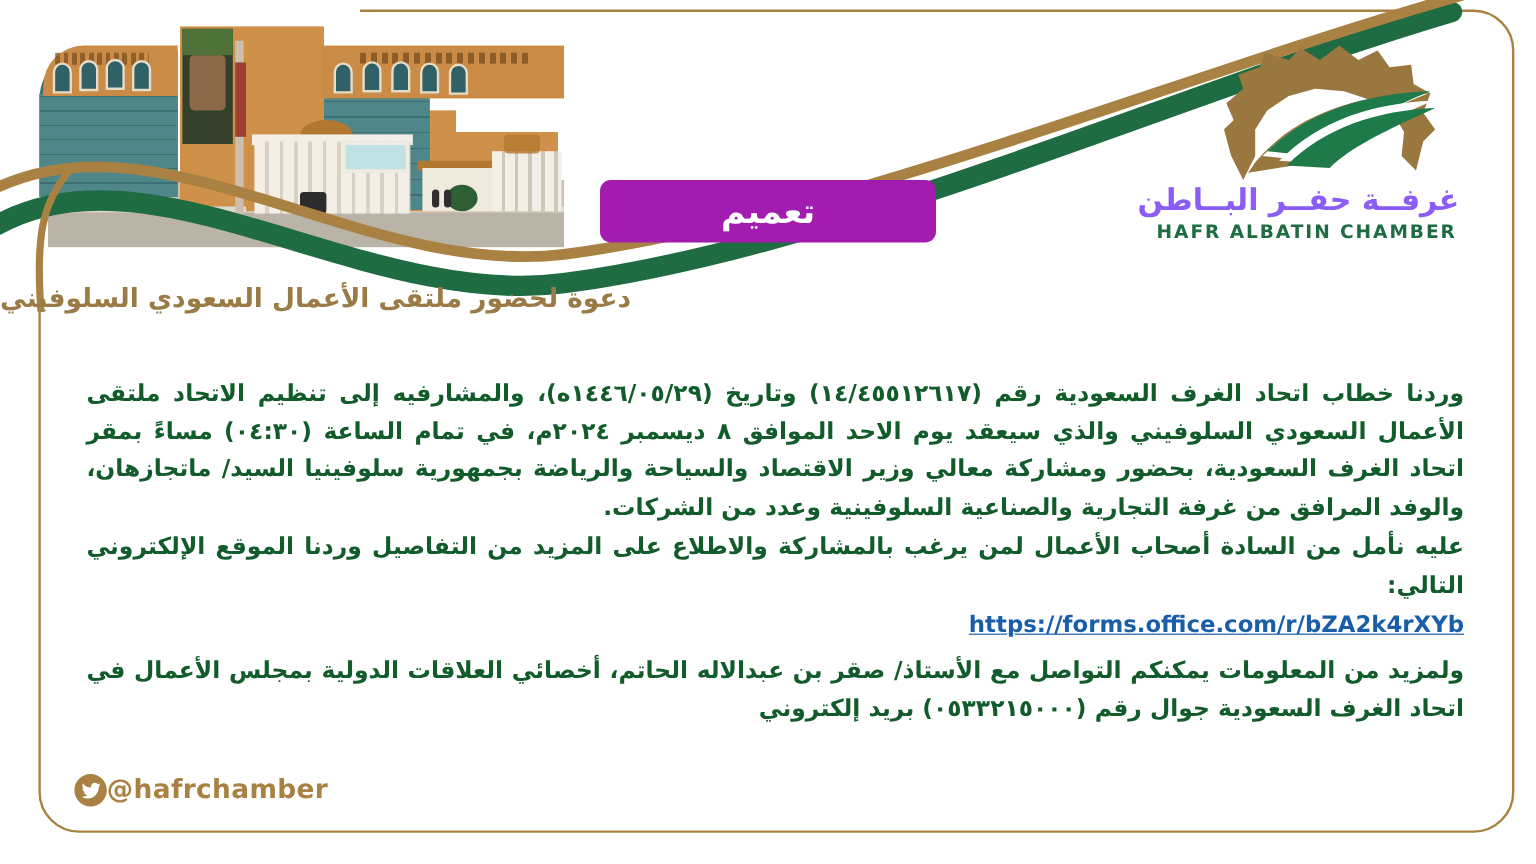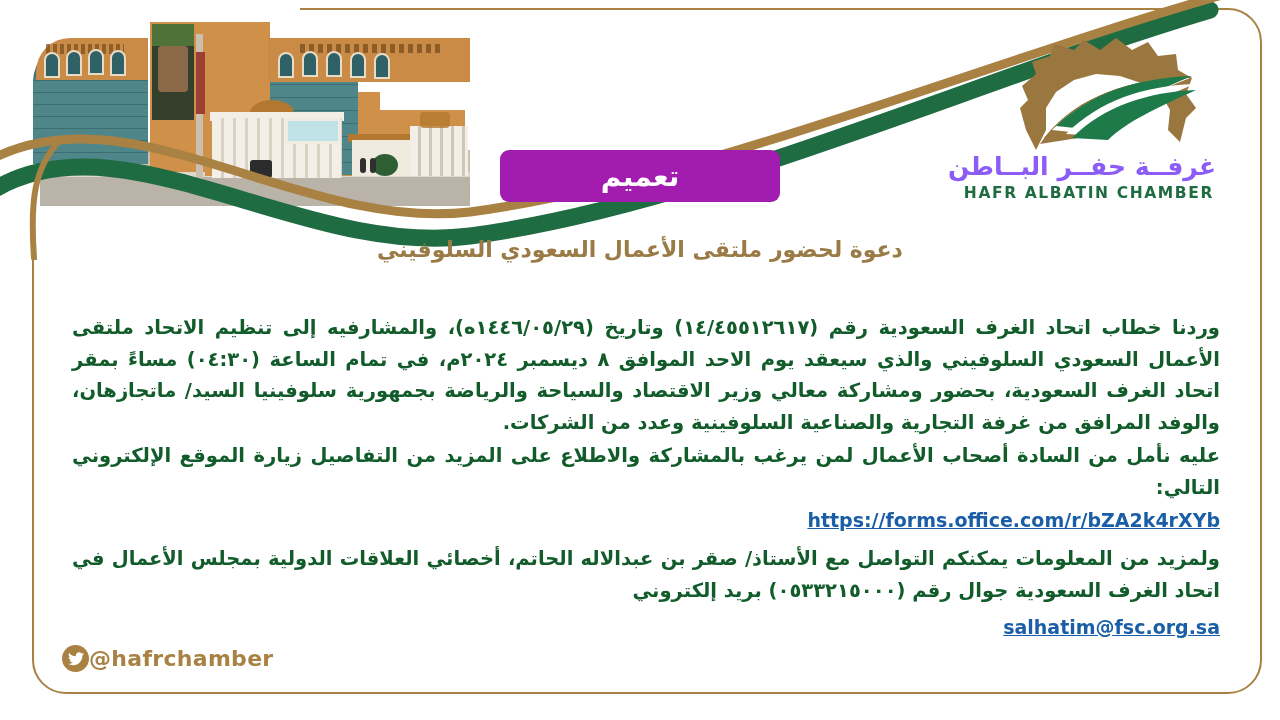--- a/index.html
+++ b/index.html
@@ -90,21 +90,21 @@
   
   .badge{
     position:absolute;left:500px;top:150px;width:280px;height:52px;
     background:#a21caf;border-radius:9px;
     display:flex;align-items:center;justify-content:center;
     color:#ffffff;font-size:28px;font-weight:bold;letter-spacing:1px;
   }
 
   
   .subtitle{
-    position:absolute;left:0;right:0;top:237px;text-align:center;
+    position:absolute;left:0;right:0;top:237px;text-align:left;
     color:#9a7b46;font-size:22px;font-weight:bold;
   }
   .body{
     position:absolute;left:48px;right:60px;top:312px;
     color:#115c2a;font-size:19.5px;font-weight:bold;line-height:1.62;
     text-align:justify;text-align-last:right;margin-left:24px;
   }
   .p{margin:0 0 2px 0;}
   .linkline{text-align:center;margin:2px 0 6px 0;}
   a.link{
@@ -199,28 +199,25 @@
     <div class="logo-ar">غرفــة حفــر البــاطن</div>
     <div class="logo-en">HAFR ALBATIN CHAMBER</div>
   </div>
 
   <div class="badge">تعميم</div>
 
   <div class="subtitle">دعوة لحضور ملتقى الأعمال السعودي السلوفيني</div>
 
   <div class="body">
     <p class="p">وردنا خطاب اتحاد الغرف السعودية رقم (١٤/٤٥٥١٢٦١٧) وتاريخ (١٤٤٦/٠٥/٢٩ه)، والمشارفيه إلى تنظيم الاتحاد ملتقى الأعمال السعودي السلوفيني والذي سيعقد يوم الاحد الموافق ٨ ديسمبر ٢٠٢٤م، في تمام الساعة (٠٤:٣٠) مساءً بمقر اتحاد الغرف السعودية، بحضور ومشاركة معالي وزير الاقتصاد والسياحة والرياضة بجمهورية سلوفينيا السيد/ ماتجازهان، والوفد المرافق من غرفة التجارية والصناعية السلوفينية وعدد من الشركات.</p>
-    <p class="p">عليه نأمل من السادة أصحاب الأعمال لمن يرغب بالمشاركة والاطلاع على المزيد من التفاصيل زيارة الموقع الإلكتروني التالي:</p>
+    <p class="p">عليه نأمل من السادة أصحاب الأعمال لمن يرغب بالمشاركة والاطلاع على المزيد من التفاصيل وردنا الموقع الإلكتروني التالي:</p>
     <div class="linkline">
       <a class="link" href="#">https://forms.office.com/r/bZA2k4rXYb</a>
     </div>
     <p class="p">ولمزيد من المعلومات يمكنكم التواصل مع الأستاذ/ صقر بن عبدالاله الحاتم، أخصائي العلاقات الدولية بمجلس الأعمال في اتحاد الغرف السعودية جوال رقم (٠٥٣٣٢١٥٠٠٠) بريد إلكتروني</p>
-    <div class="mailline">
-      <a class="mail" href="#">salhatim@fsc.org.sa</a>
-    </div>
   </div>
 
   <div class="tw">
     <span class="tw-icon">
       <svg width="16" height="14" viewBox="0 0 24 20" aria-hidden="true">
         <path d="M24 2.4c-.9.4-1.8.7-2.8.8 1-.6 1.8-1.6 2.1-2.7-1 .6-2 1-3.1 1.2A4.9 4.9 0 0 0 16.6 0c-2.7 0-4.9 2.2-4.9 4.9 0 .4 0 .8.1 1.1C7.7 5.8 4.1 3.9 1.7.9c-.4.8-.7 1.6-.7 2.5 0 1.7.9 3.2 2.2 4.1-.8 0-1.6-.3-2.2-.6v.1c0 2.4 1.7 4.4 3.9 4.8-.4.1-.8.2-1.3.2-.3 0-.6 0-.9-.1.6 2 2.4 3.4 4.6 3.4-1.7 1.3-3.8 2.1-6.1 2.1-.4 0-.8 0-1.2-.1 2.2 1.4 4.8 2.2 7.5 2.2 9.1 0 14-7.5 14-14v-.6c1-.7 1.8-1.6 2.5-2.5z" fill="#ffffff"></path>
       </svg>
     </span>
     <span class="tw-handle">@hafrchamber</span>
   </div>

